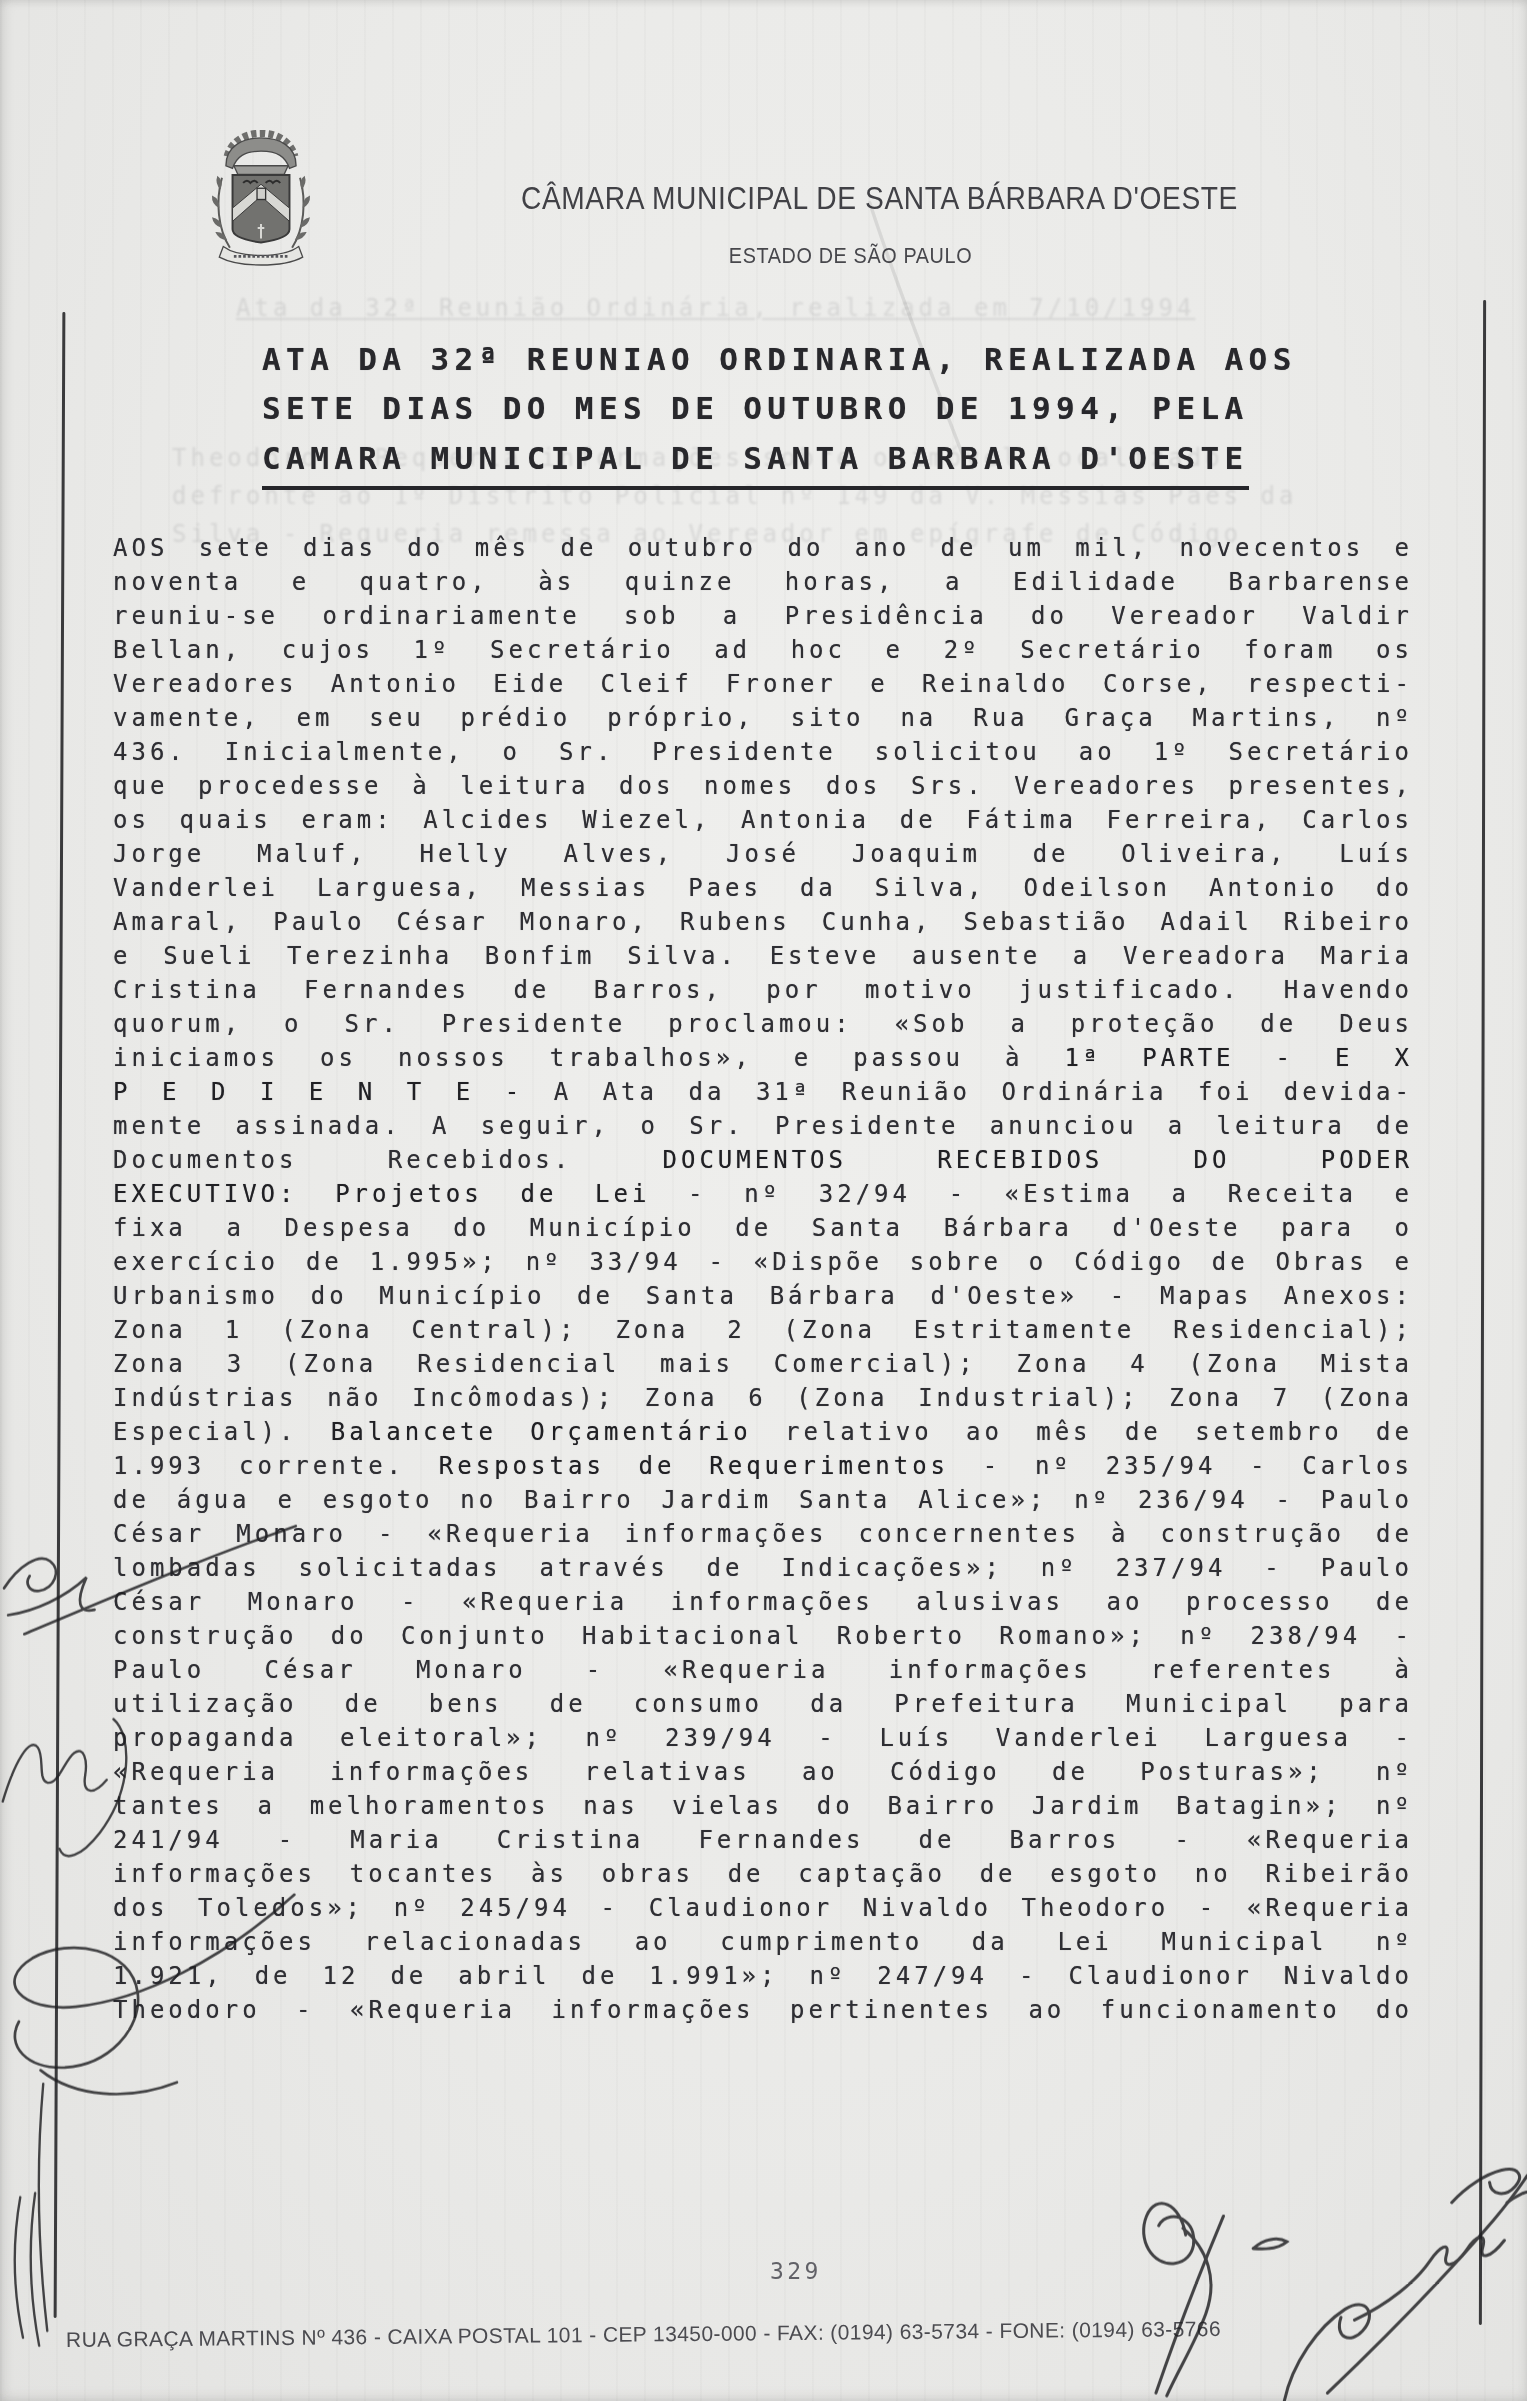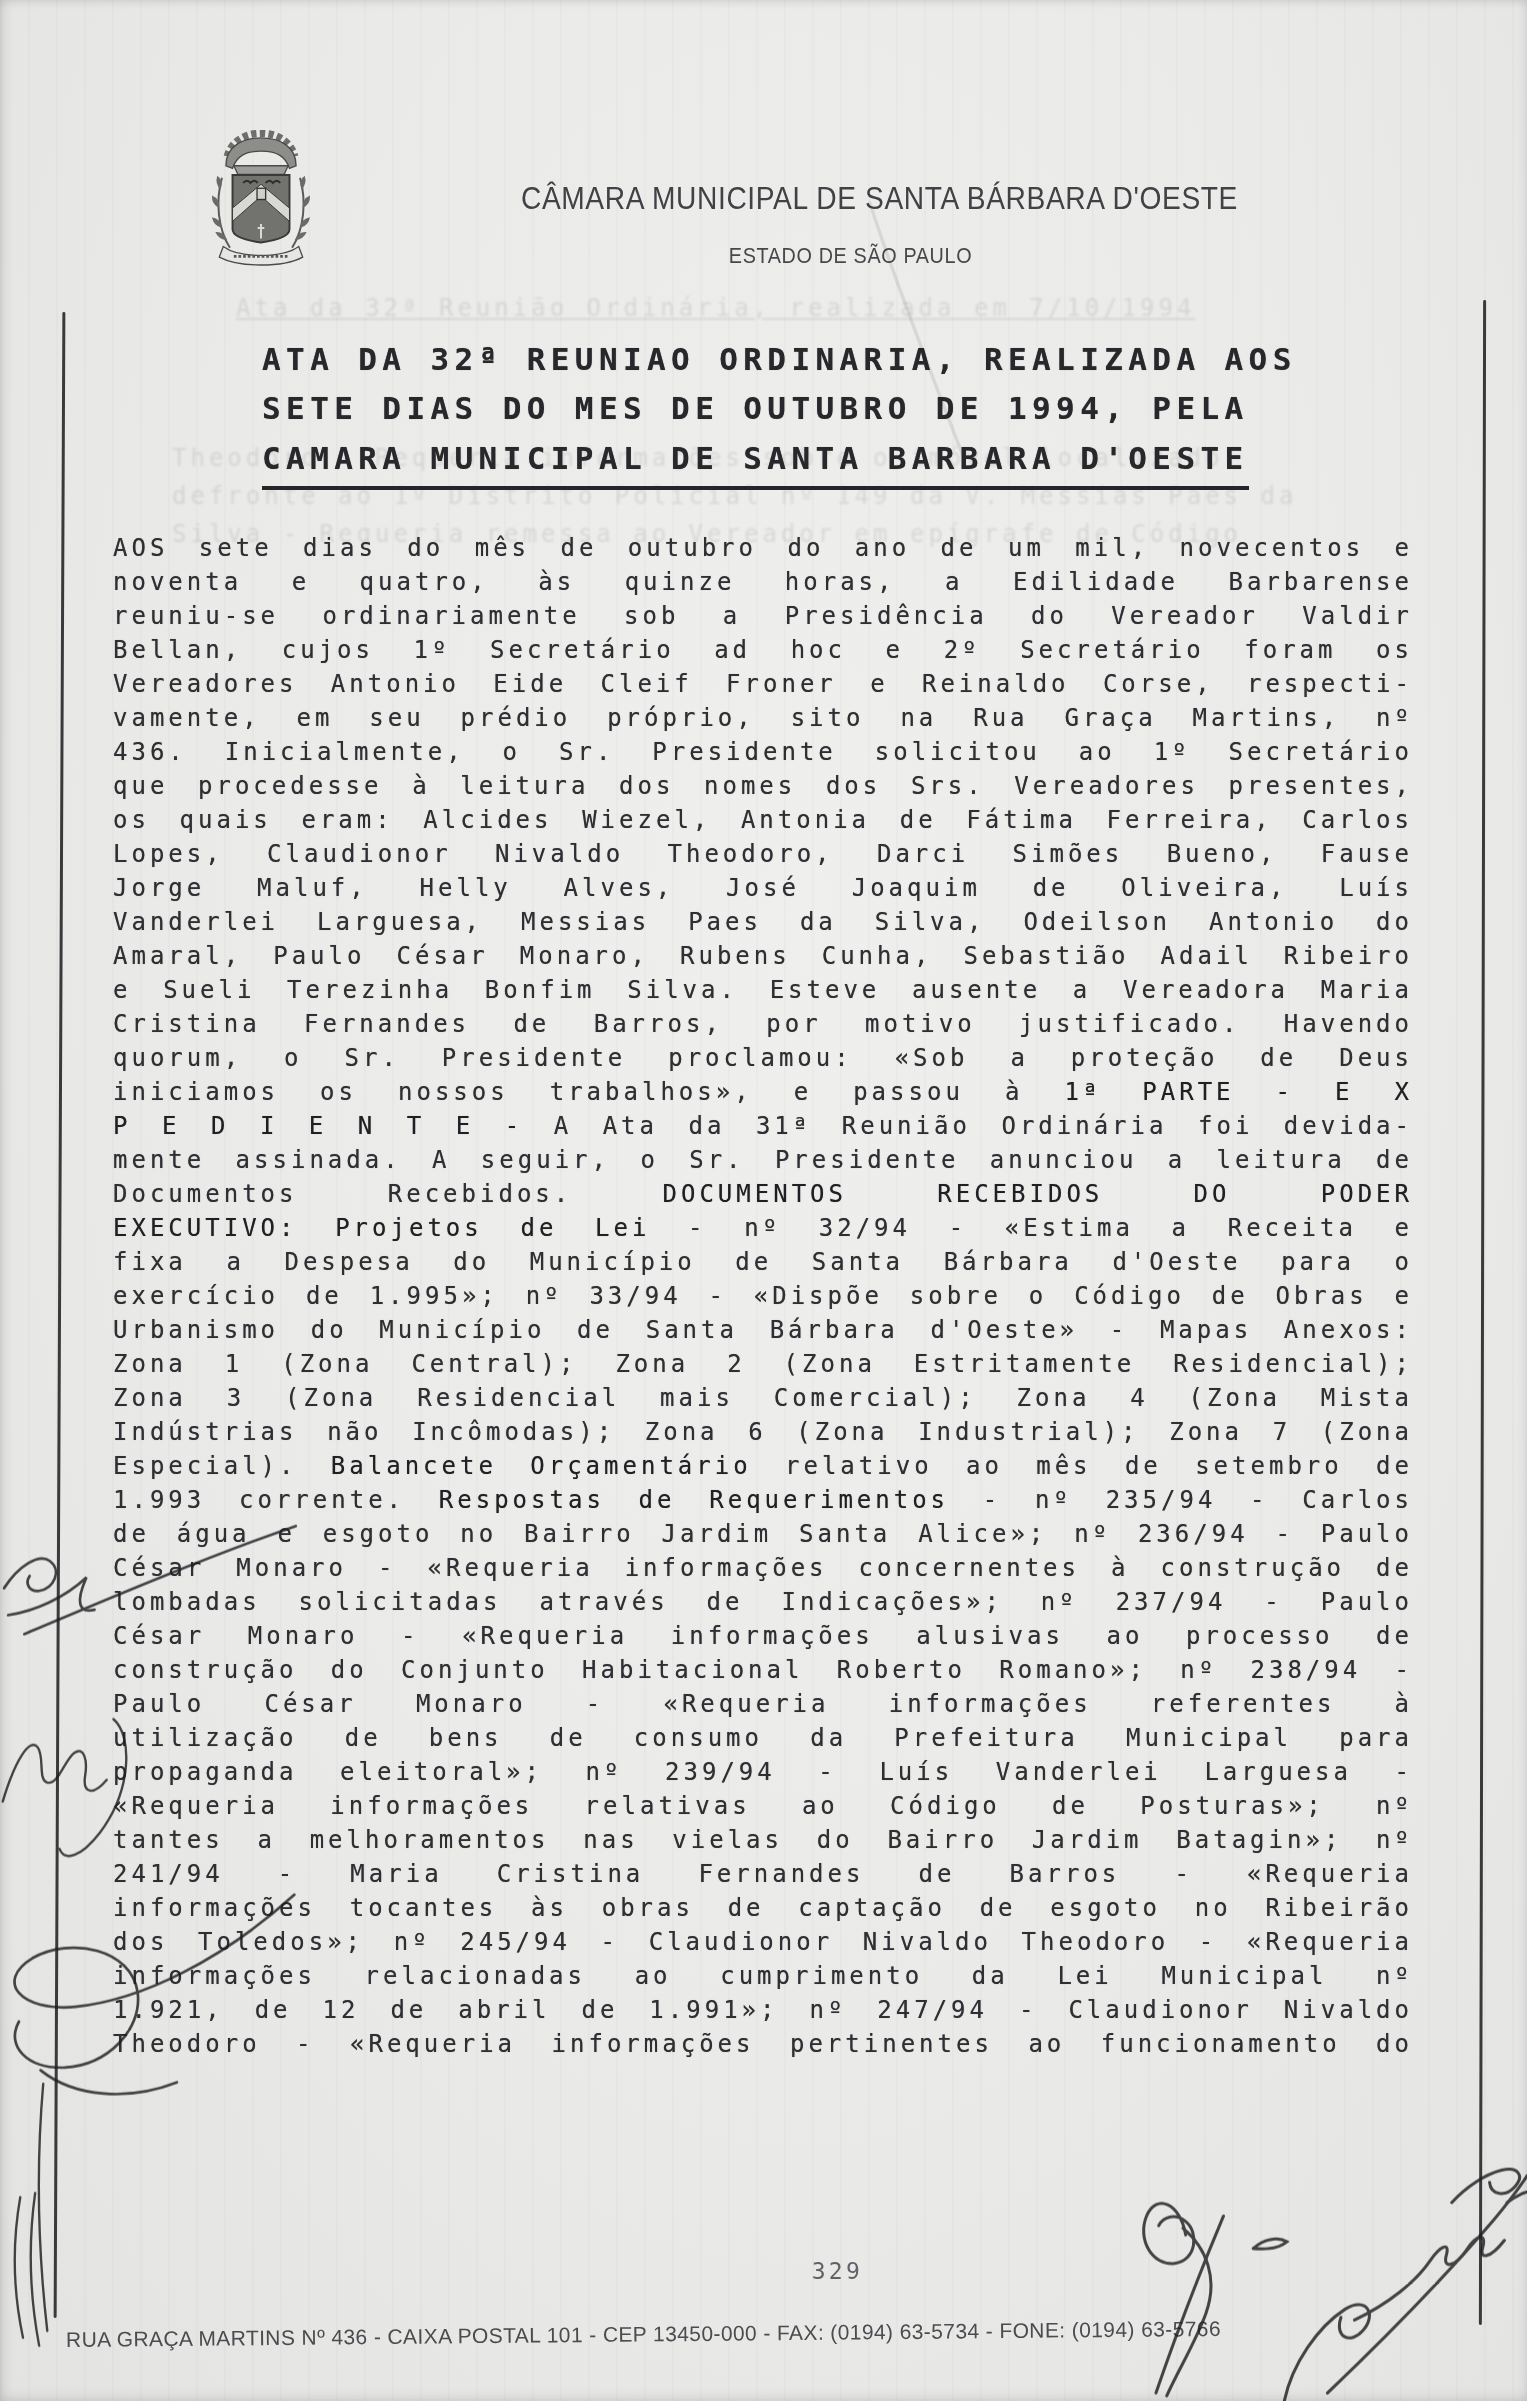--- a/index.html
+++ b/index.html
@@ -52,21 +52,21 @@
 
   .body-text{
     position:absolute;left:113px;top:531px;width:1300px;
     font-size:24px;letter-spacing:4px;color:#2e2e33;
     text-shadow:0 0 0.7px rgba(40,40,46,0.55);
   }
   .bline{height:34px;line-height:34px;text-align:justify;text-align-last:justify;overflow:visible;}
   .bline .b{font-weight:normal;color:#202024;}
 
   .page-number{
-    position:absolute;left:770px;top:2258px;width:135px;text-align:center;
+    position:absolute;left:770px;top:2258px;width:135px;text-align:left;
     font-size:23px;letter-spacing:3.4px;color:#53535a;opacity:0.9;
   }
   .footer-address{
     position:absolute;left:66px;top:2328px;width:1418px;
     font-family:"Liberation Sans", sans-serif;font-size:21px;letter-spacing:0.4px;
     color:#4b4b50;transform:rotate(-0.55deg);transform-origin:left center;white-space:nowrap;
   }
   .marks{position:absolute;inset:0;pointer-events:none;}
 </style>
 </head>
@@ -112,21 +112,20 @@
   <div class="body-text">
       <div class="bline"><span>AOS sete dias do mês de outubro do ano de um mil, novecentos e</span></div>
       <div class="bline"><span>noventa e quatro, às quinze horas, a Edilidade Barbarense</span></div>
       <div class="bline"><span>reuniu-se ordinariamente sob a Presidência do Vereador Valdir</span></div>
       <div class="bline"><span>Bellan, cujos 1º Secretário ad hoc e 2º Secretário foram os</span></div>
       <div class="bline"><span>Vereadores Antonio Eide Cleif Froner e Reinaldo Corse, respecti-</span></div>
       <div class="bline"><span>vamente, em seu prédio próprio, sito na Rua Graça Martins, nº</span></div>
       <div class="bline"><span>436. Inicialmente, o Sr. Presidente solicitou ao 1º Secretário</span></div>
       <div class="bline"><span>que procedesse à leitura dos nomes dos Srs. Vereadores presentes,</span></div>
       <div class="bline"><span>os quais eram: Alcides Wiezel, Antonia de Fátima Ferreira, Carlos</span></div>
-      <div class="bline"><span>Lopes, Claudionor Nivaldo Theodoro, Darci Simões Bueno, Fause</span></div>
       <div class="bline"><span>Jorge Maluf, Helly Alves, José Joaquim de Oliveira, Luís</span></div>
       <div class="bline"><span>Vanderlei Larguesa, Messias Paes da Silva, Odeilson Antonio do</span></div>
       <div class="bline"><span>Amaral, Paulo César Monaro, Rubens Cunha, Sebastião Adail Ribeiro</span></div>
       <div class="bline"><span>e Sueli Terezinha Bonfim Silva. Esteve ausente a Vereadora Maria</span></div>
       <div class="bline"><span>Cristina Fernandes de Barros, por motivo justificado. Havendo</span></div>
       <div class="bline"><span>quorum, o Sr. Presidente proclamou: «Sob a proteção de Deus</span></div>
       <div class="bline"><span>iniciamos os nossos trabalhos», e passou à </span><span class="b">1ª PARTE - E X</span></div>
       <div class="bline"><span class="b">P E D I E N T E -</span><span> A Ata da 31ª Reunião Ordinária foi devida-</span></div>
       <div class="bline"><span>mente assinada. A seguir, o Sr. Presidente anunciou a leitura de</span></div>
       <div class="bline"><span>Documentos Recebidos. </span><span class="b">DOCUMENTOS RECEBIDOS DO PODER</span></div>

